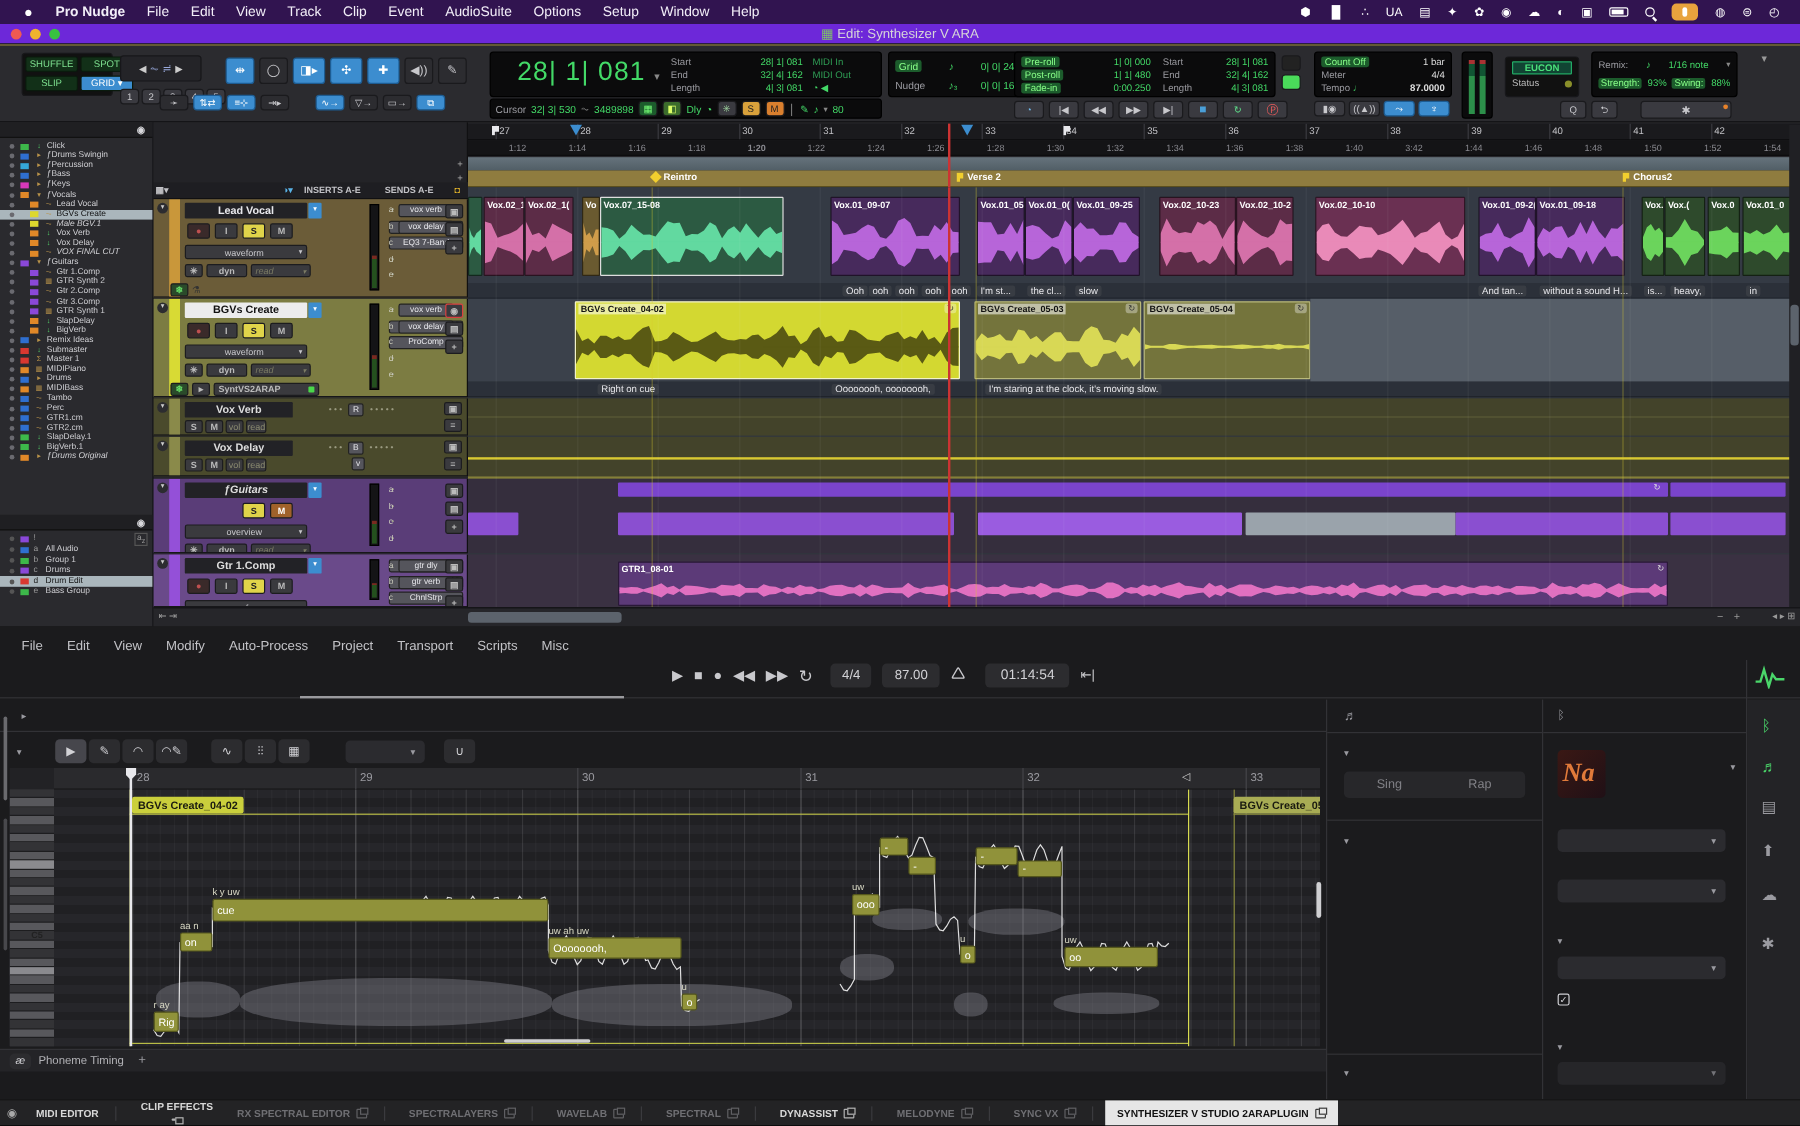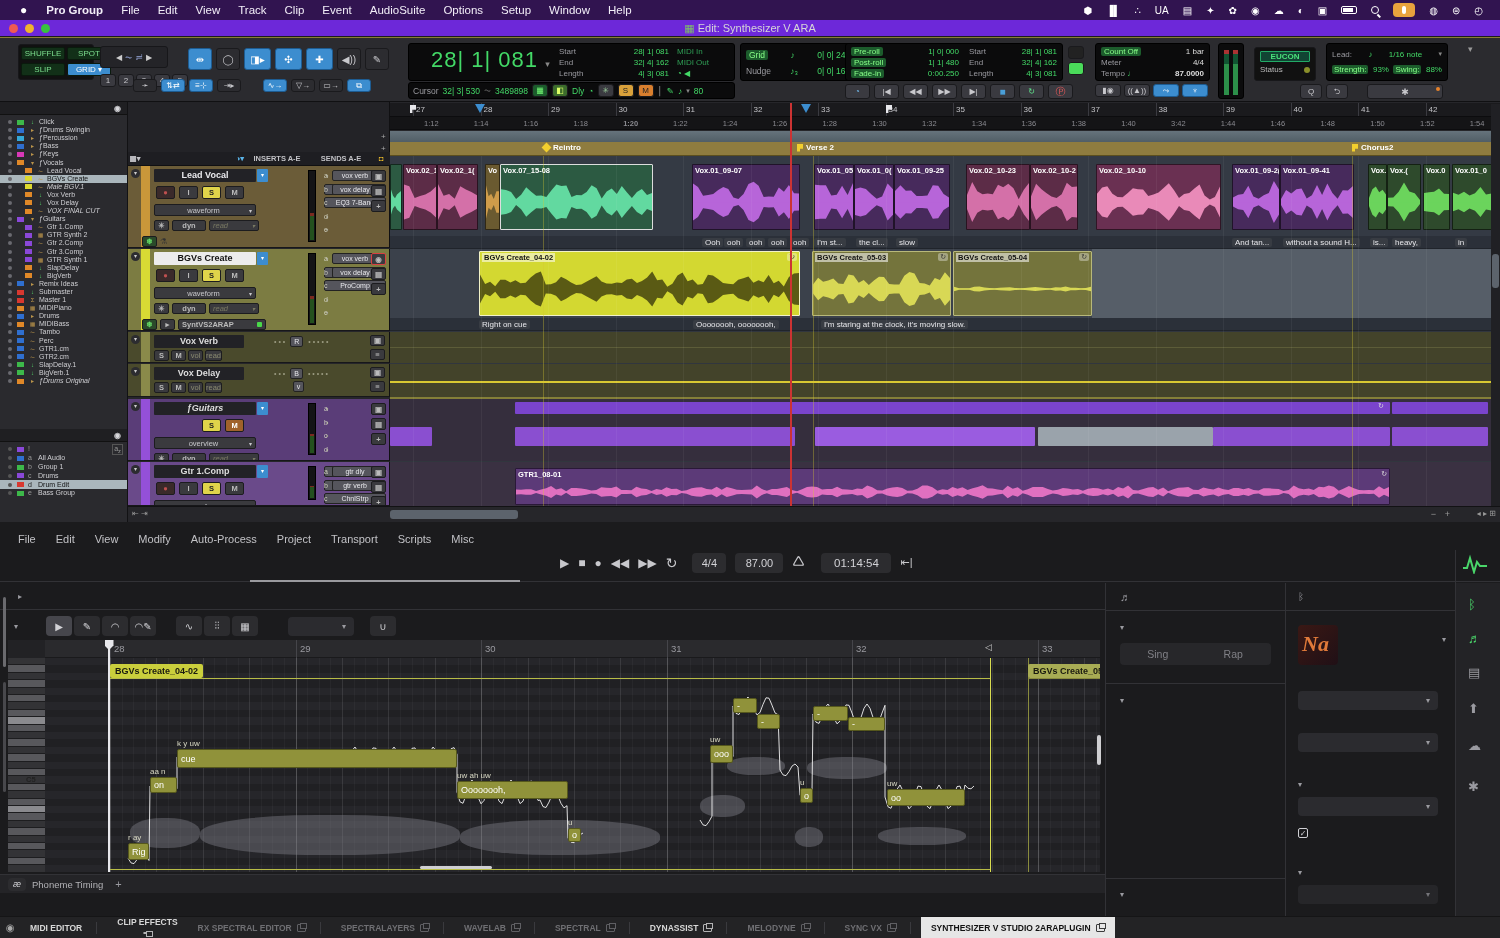--- a/index.html
+++ b/index.html
@@ -74,21 +74,21 @@
   .chev{font-size:8px;color:#9a9aa0;}
   .xylabel{position:absolute;font-size:10.5px;color:#c2c2c6;}
   .key{position:absolute;left:0;width:37px;border-bottom:1px solid #1d1d1f;}
 </style>
 </head>
 <body>
 
 <div id="root">
   <div id="menubar" class="abs">
       <div class="apple" style="color: rgb(255, 255, 255);">●</div>
-      <div class="mi" style="font-weight: bold;">Pro Group</div>
+      <div class="mi" style="font-weight: bold;">Pro Nudge</div>
       <div class="mi">File</div>
       <div class="mi">Edit</div>
       <div class="mi">View</div>
       <div class="mi">Track</div>
       <div class="mi">Clip</div>
       <div class="mi">Event</div>
       <div class="mi">AudioSuite</div>
       <div class="mi">Options</div>
       <div class="mi">Setup</div>
       <div class="mi">Window</div>
@@ -283,21 +283,21 @@
       </div>
       <div class="panel" style="left: 1254px; top: 9px; width: 62px; height: 34px; background: rgb(17, 17, 17); padding: 3px 5px; font-size: 8px;">
         <div style="background:#143; color:#4ae07a;text-align:center;border:1px solid #2a6;border-radius:1px;font-weight:bold">EUCON</div>
   <div class="row" style="justify-content:space-between;margin-top:3px">
           <span style="color:#bbb">Status</span>
           <span style="width:6px;height:6px;border-radius:50%;background:#8a8f2a;display:inline-block"></span>
         </div>
       </div>
       <div class="lcd" style="left: 1326px; top: 5px; width: 122px; height: 38px; font-size: 8px; padding: 2px 5px;">
         <div class="row" style="justify-content:space-between;height:16px">
-          <span class="lbl">Lead:</span>
+          <span class="lbl">Remix:</span>
           <span style="color:#43d967">♪</span>
           <span style="color:#43d967">1/16 note</span>
           <span style="font-size:7px;color:#888">▾</span>
         </div>
   <div class="row" style="justify-content:space-between;height:14px">
           <span style="background:#1c5c2c;color:#8f8;padding:0 2px;border-radius:2px">Strength:</span>
           <span style="color:#43d967">93%</span>
   <span style="background:#1c5c2c;color:#8f8;padding:0 2px;border-radius:2px">Swing:</span>
           <span style="color:#43d967">88%</span>
         </div>
@@ -759,21 +759,21 @@
           <div class="clip" style="left: 842px; top: 8px; width: 48px; height: 66px; background: rgb(71, 42, 92);">
             <div class="clipname">Vox.01_09-2(</div>
             <div class="abs" style="left: 0px; top: 12px; width: 48px; height: 50px;">
               <svg width="46" height="50" style="position:absolute;left:0;top:0">
                 <path d="M0 25 L0.0 20.4 L5.1 17.7 L10.2 17.0 L15.3 8.7 L20.4 19.6 L25.6 21.7 L30.7 18.2 L35.8 15.9 L40.9 4.1 L46.0 12.6 L46 25 L46.0 37.4 L40.9 45.9 L35.8 34.1 L30.7 31.8 L25.6 28.3 L20.4 30.4 L15.3 41.3 L10.2 33.0 L5.1 32.3 L0.0 29.6 Z" fill="#b765d9"></path>
                 <line x1="0" y1="25" x2="46" y2="25" stroke="#b765d9" stroke-width="1" opacity=".7"></line>
               </svg>
             </div>
           </div>
           <div class="clip" style="left: 890px; top: 8px; width: 74px; height: 66px; background: rgb(71, 42, 92);">
-            <div class="clipname">Vox.01_09-41</div>
+            <div class="clipname">Vox.01_09-18</div>
             <div class="abs" style="left: 0px; top: 12px; width: 74px; height: 50px;">
               <svg width="72" height="50" style="position:absolute;left:0;top:0">
                 <path d="M0 25 L0.0 22.1 L5.1 13.0 L10.3 16.5 L15.4 12.2 L20.6 11.6 L25.7 21.4 L30.9 18.2 L36.0 7.9 L41.1 18.0 L46.3 6.6 L51.4 15.9 L56.6 21.7 L61.7 13.2 L66.9 13.6 L72.0 9.1 L72 25 L72.0 40.9 L66.9 36.4 L61.7 36.8 L56.6 28.3 L51.4 34.1 L46.3 43.4 L41.1 32.0 L36.0 42.1 L30.9 31.8 L25.7 28.6 L20.6 38.4 L15.4 37.8 L10.3 33.5 L5.1 37.0 L0.0 27.9 Z" fill="#b765d9"></path>
                 <line x1="0" y1="25" x2="72" y2="25" stroke="#b765d9" stroke-width="1" opacity=".7"></line>
               </svg>
             </div>
           </div>
           <div class="clip" style="left: 978px; top: 8px; width: 19px; height: 66px; background: rgb(46, 74, 44);">
             <div class="clipname">Vox.</div>
             <div class="abs" style="left: 0px; top: 12px; width: 19px; height: 50px;">
@@ -853,21 +853,21 @@
             <div class="abs" style="left: 0px; top: 14px; width: 139px; height: 46px;">
               <svg width="137" height="46" style="position:absolute;left:0;top:0">
                 <path d="M0 23 L0.0 20.8 L5.1 22.2 L10.1 22.2 L15.2 22.2 L20.3 20.7 L25.4 20.6 L30.4 21.4 L35.5 22.1 L40.6 22.2 L45.7 21.8 L50.7 21.5 L55.8 21.3 L60.9 22.0 L66.0 22.2 L71.0 21.9 L76.1 21.4 L81.2 21.1 L86.3 21.5 L91.3 22.1 L96.4 22.2 L101.5 21.3 L106.6 21.5 L111.6 20.5 L116.7 21.8 L121.8 21.7 L126.9 22.2 L131.9 21.9 L137.0 20.7 L137 23 L137.0 25.3 L131.9 24.1 L126.9 23.8 L121.8 24.3 L116.7 24.2 L111.6 25.5 L106.6 24.5 L101.5 24.7 L96.4 23.8 L91.3 23.9 L86.3 24.5 L81.2 24.9 L76.1 24.6 L71.0 24.1 L66.0 23.8 L60.9 24.0 L55.8 24.7 L50.7 24.5 L45.7 24.2 L40.6 23.8 L35.5 23.9 L30.4 24.6 L25.4 25.4 L20.3 25.3 L15.2 23.8 L10.1 23.8 L5.1 23.8 L0.0 25.2 Z" fill="#d8d855"></path>
                 <line x1="0" y1="23" x2="137" y2="23" stroke="#d8d855" stroke-width="1" opacity=".7"></line>
               </svg>
             </div>
           </div>
         </div>
         <div class="abs" style="left: 702px; top: 93px; width: 700px; height: 69px; background: rgb(86, 94, 104);"></div>
         <div class="abs" style="left: 0px; top: 162px; width: 1110px; height: 13px; background: rgb(43, 48, 57); border-bottom: 1px solid rgb(32, 36, 43);">
-          <div class="lyr" style="left: 89px;">Right on cue</div>
+          <div class="lyr" style="left: 108px;">Right on cue</div>
           <div class="lyr" style="left: 303px;">Oooooooh, oooooooh,</div>
           <div class="lyr" style="left: 431px;">I'm staring at the clock, it's moving slow.</div>
         </div>
         <div class="abs" style="left: 0px; top: 176px; width: 1110px; height: 31px; background: rgb(67, 67, 42);">
           <div style="position: absolute; left: 0px; top: 15px; width: 1110px; height: 1px; background: rgb(92, 92, 56);"></div>
         </div>
         <div class="abs" style="left: 0px; top: 208px; width: 1110px; height: 33px; background: rgb(67, 67, 42);">
           <div style="position: absolute; left: 0px; top: 17px; width: 1110px; height: 1.5px; background: rgb(216, 200, 50);"></div>
         </div>
         <div class="abs" style="left: 0px; top: 241px; width: 1110px; height: 2px; background: rgb(216, 200, 50); opacity: 0.5;"></div>

